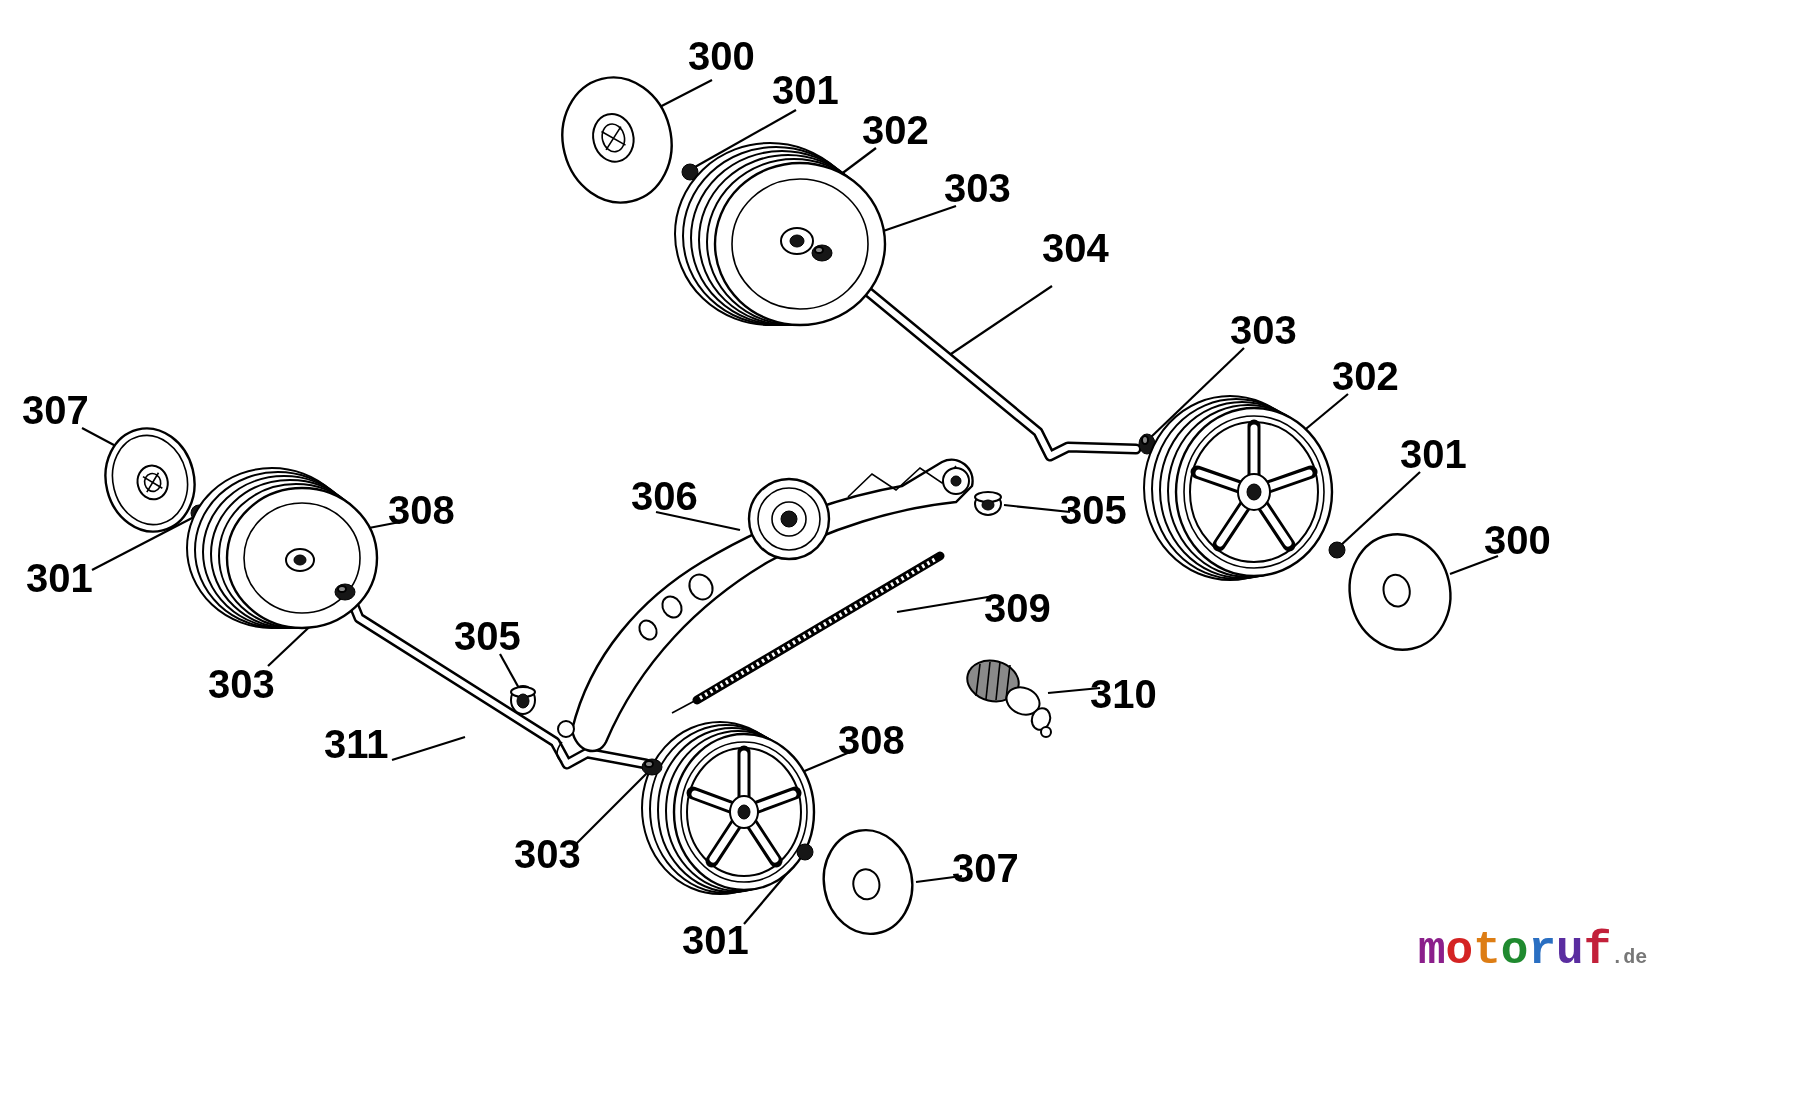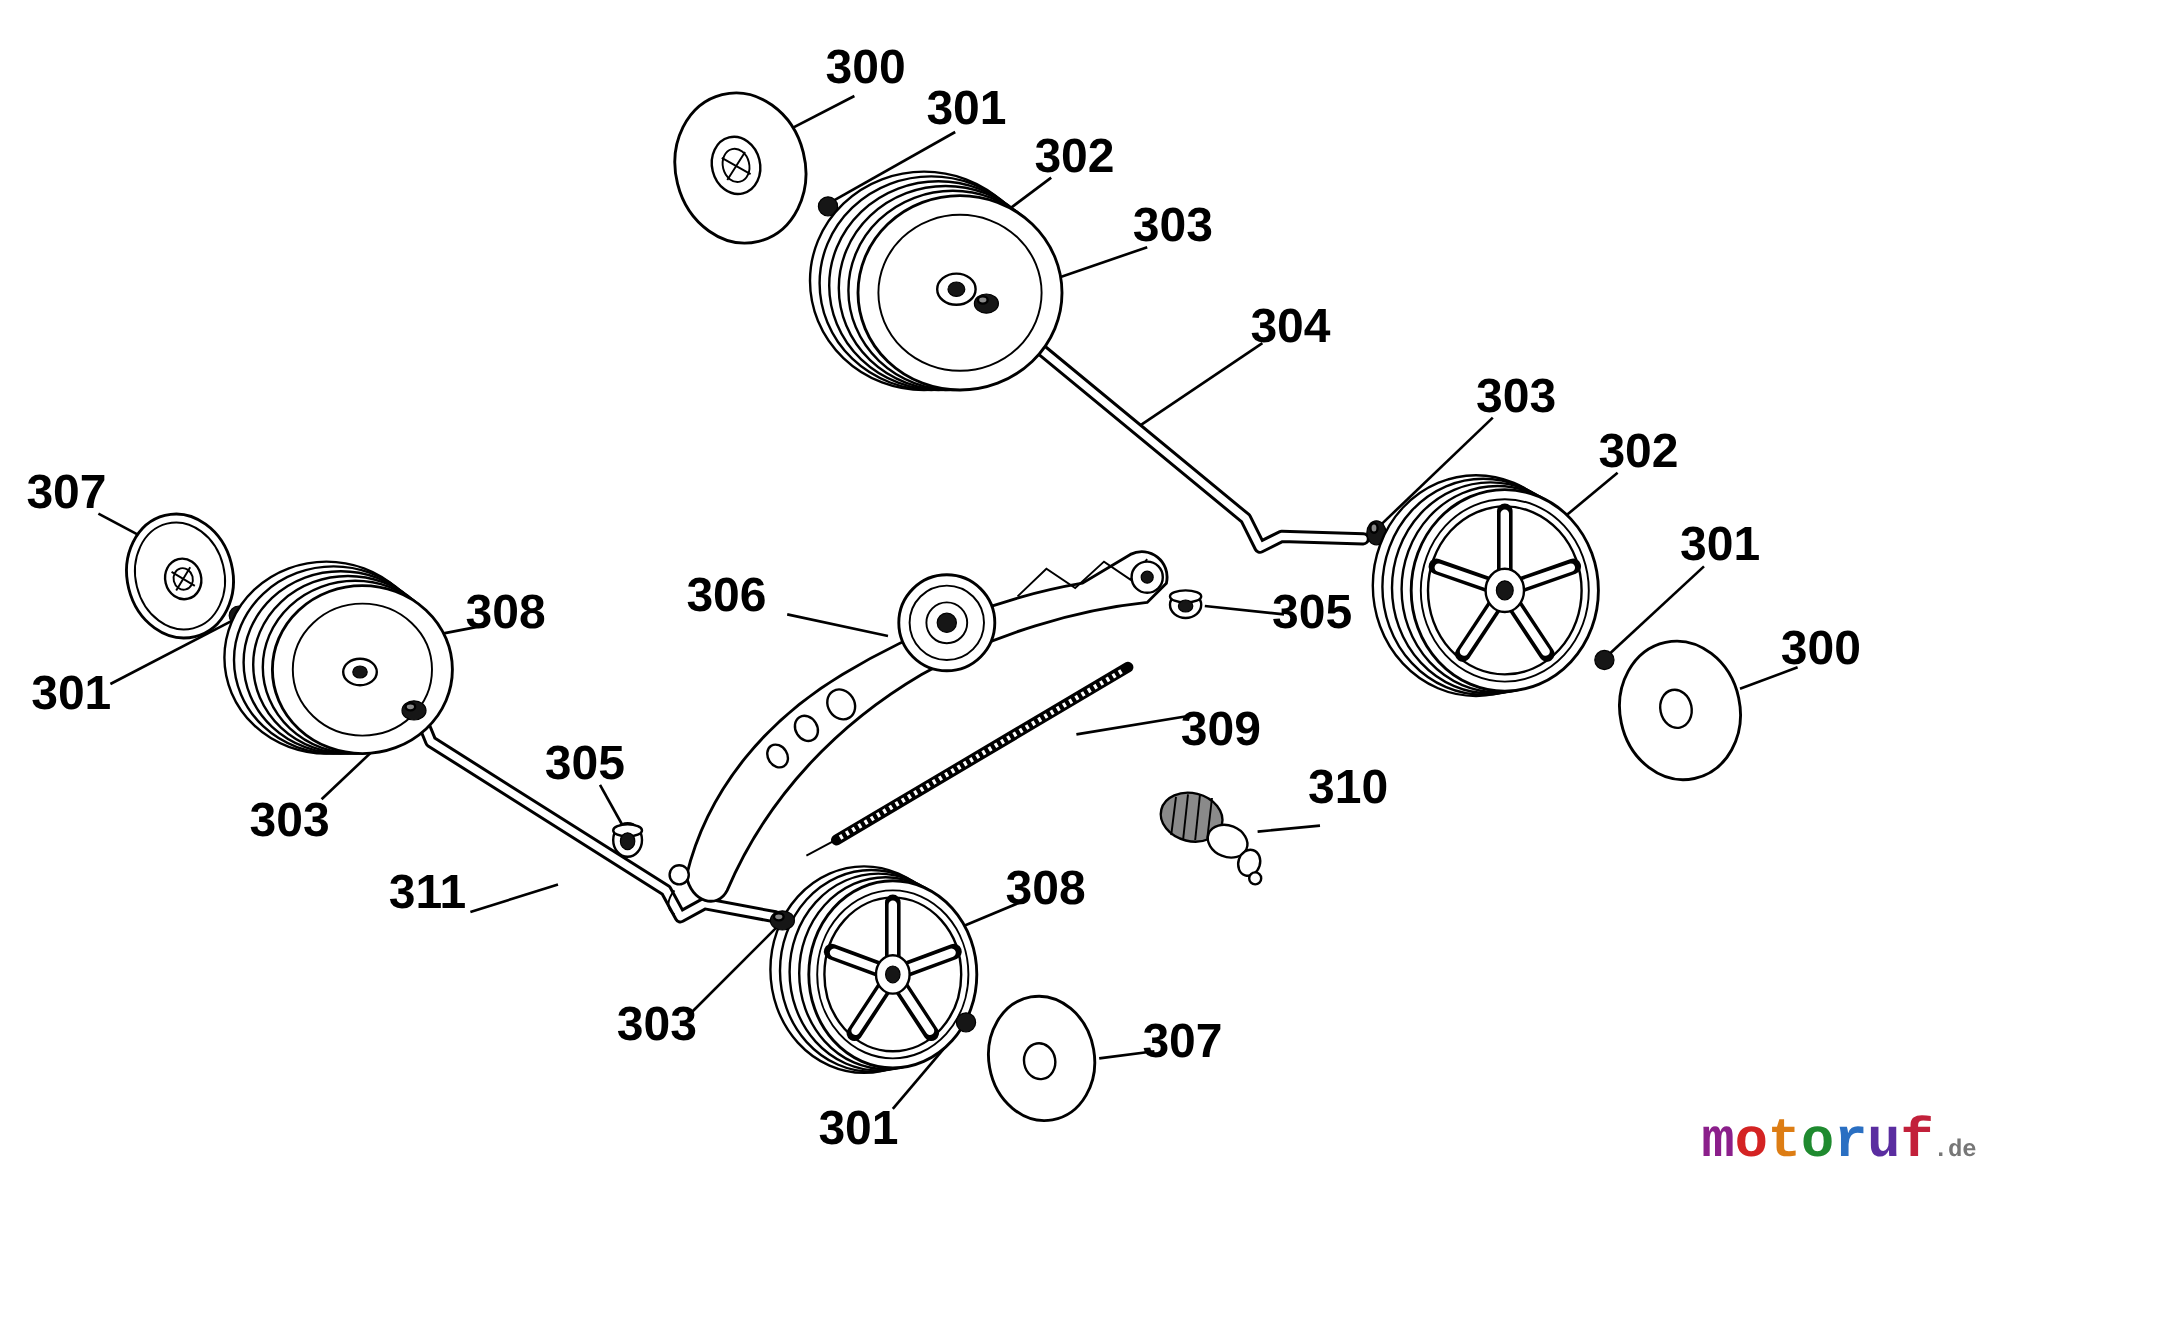--- a/index.html
+++ b/index.html
@@ -265,34 +265,34 @@
       <ellipse class="outline" cx="868" cy="882" rx="44" ry="52"></ellipse>
       <ellipse class="outline2" cx="866" cy="884" rx="13" ry="15"></ellipse>
     </g>
 
   </svg>
 
   <div class="part-label" style="left:688px;  top:36px;">300</div>
   <div class="part-label" style="left:772px;  top:70px;">301</div>
   <div class="part-label" style="left:862px;  top:110px;">302</div>
   <div class="part-label" style="left:944px;  top:168px;">303</div>
-  <div class="part-label" style="left:1042px; top:252px;">304</div>
+  <div class="part-label" style="left:1042px; top:228px;">304</div>
   <div class="part-label" style="left:1230px; top:310px;">303</div>
   <div class="part-label" style="left:1332px; top:356px;">302</div>
   <div class="part-label" style="left:1400px; top:434px;">301</div>
   <div class="part-label" style="left:1484px; top:520px;">300</div>
   <div class="part-label" style="left:22px;   top:390px;">307</div>
   <div class="part-label" style="left:26px;   top:558px;">301</div>
   <div class="part-label" style="left:388px;  top:490px;">308</div>
   <div class="part-label" style="left:208px;  top:664px;">303</div>
-  <div class="part-label" style="left:572px;  top:476px;">306</div>
+  <div class="part-label" style="left:631px;  top:476px;">306</div>
   <div class="part-label" style="left:454px;  top:616px;">305</div>
   <div class="part-label" style="left:984px;  top:568px;margin-top:20px;">309</div>
   <div class="part-label" style="left:1060px; top:490px;">305</div>
-  <div class="part-label" style="left:1090px; top:636px;">310</div>
+  <div class="part-label" style="left:1090px; top:674px;">310</div>
   <div class="part-label" style="left:324px;  top:724px;">311</div>
   <div class="part-label" style="left:838px;  top:720px;">308</div>
   <div class="part-label" style="left:514px;  top:834px;">303</div>
   <div class="part-label" style="left:682px;  top:920px;">301</div>
   <div class="part-label" style="left:952px;  top:848px;">307</div>
 
   <div class="logo">
     <span style="color: rgb(139, 31, 139);">m</span><span style="color: rgb(212, 35, 35);">o</span><span style="color: rgb(221, 125, 20);">t</span><span style="color: rgb(31, 138, 47);">o</span><span style="color: rgb(42, 111, 194);">r</span><span style="color: rgb(90, 45, 160);">u</span><span style="color: rgb(194, 32, 58);">f</span><span class="suffix" style="color: rgb(119, 119, 119);">.de</span>
   </div>
 

